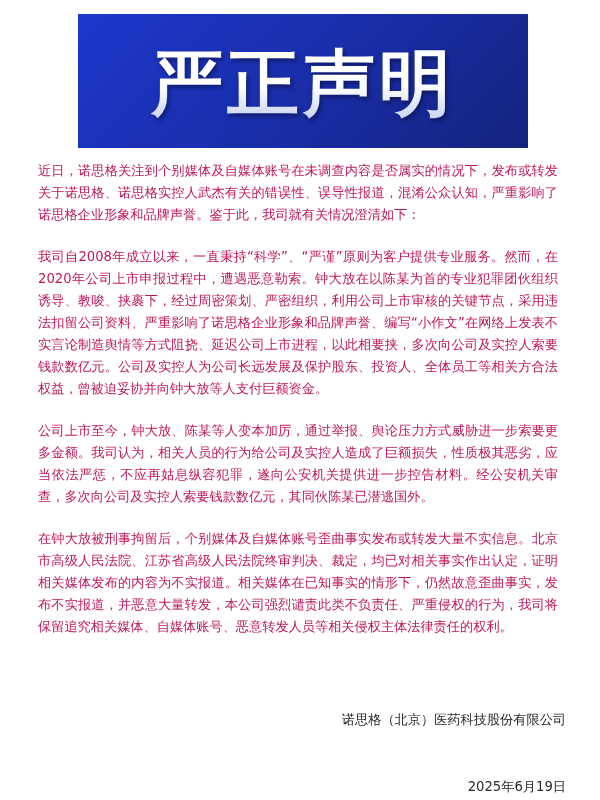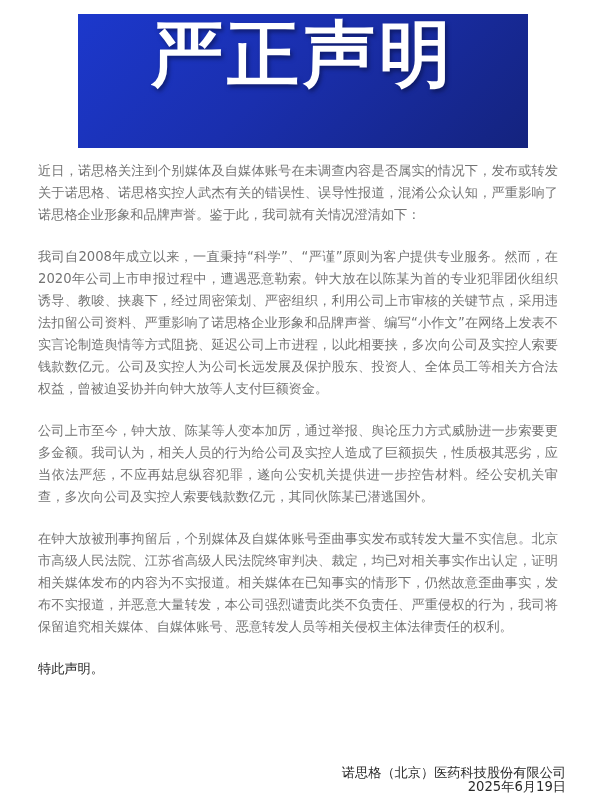--- a/index.html
+++ b/index.html
@@ -16,20 +16,21 @@
       color: #222222;
     }
     .banner {
       position: absolute;
       left: 78px;
       top: 14px;
       width: 450px;
       height: 134px;
       background: linear-gradient(135deg, #1c38cc 0%, #1a2fae 45%, #14237e 100%);
       display: flex;
+      align-items: center;
       justify-content: center;
     }
     .banner-title {
       font-family: "DejaVu Sans", sans-serif;
       font-weight: bold;
       font-size: 72px;
       letter-spacing: 4px;
       color: #ffffff;
       background: linear-gradient(180deg, #ffffff 0%, #ffffff 55%, #c9d3f2 100%);
       -webkit-background-clip: text;
@@ -44,32 +45,32 @@
       position: absolute;
       left: 38px;
       top: 160px;
       width: 528px;
     }
     .para {
       font-size: 13.2px;
       line-height: 22px;
       margin: 0 8px 20px 0;
       text-align: justify;
-      color: #737373;
+      color: #be185d;
     }
     .closing {
       font-size: 13.2px;
       line-height: 22px;
       margin: 0;
       color: #2a2a2a;
     }
     .signature {
       position: absolute;
       right: 34px;
-      top: 762px;
+      top: 709px;
       font-size: 13.2px;
       line-height: 22px;
       color: #2a2a2a;
       text-align: right;
     }
     .date {
       position: absolute;
       right: 34px;
       top: 776px;
       font-size: 13.2px;
@@ -83,17 +84,16 @@
 
 <div class="banner">
   <div class="banner-title">严正声明</div>
 </div>
 
 <div class="content">
   <p class="para">近日，诺思格关注到个别媒体及自媒体账号在未调查内容是否属实的情况下，发布或转发关于诺思格、诺思格实控人武杰有关的错误性、误导性报道，混淆公众认知，严重影响了诺思格企业形象和品牌声誉。鉴于此，我司就有关情况澄清如下：</p>
   <p class="para">我司自2008年成立以来，一直秉持“科学”、“严谨”原则为客户提供专业服务。然而，在2020年公司上市申报过程中，遭遇恶意勒索。钟大放在以陈某为首的专业犯罪团伙组织诱导、教唆、挟裹下，经过周密策划、严密组织，利用公司上市审核的关键节点，采用违法扣留公司资料、严重影响了诺思格企业形象和品牌声誉、编写“小作文”在网络上发表不实言论制造舆情等方式阻挠、延迟公司上市进程，以此相要挟，多次向公司及实控人索要钱款数亿元。公司及实控人为公司长远发展及保护股东、投资人、全体员工等相关方合法权益，曾被迫妥协并向钟大放等人支付巨额资金。</p>
   <p class="para">公司上市至今，钟大放、陈某等人变本加厉，通过举报、舆论压力方式威胁进一步索要更多金额。我司认为，相关人员的行为给公司及实控人造成了巨额损失，性质极其恶劣，应当依法严惩，不应再姑息纵容犯罪，遂向公安机关提供进一步控告材料。经公安机关审查，多次向公司及实控人索要钱款数亿元，其同伙陈某已潜逃国外。</p>
   <p class="para">在钟大放被刑事拘留后，个别媒体及自媒体账号歪曲事实发布或转发大量不实信息。北京市高级人民法院、江苏省高级人民法院终审判决、裁定，均已对相关事实作出认定，证明相关媒体发布的内容为不实报道。相关媒体在已知事实的情形下，仍然故意歪曲事实，发布不实报道，并恶意大量转发，本公司强烈谴责此类不负责任、严重侵权的行为，我司将保留追究相关媒体、自媒体账号、恶意转发人员等相关侵权主体法律责任的权利。</p>
-  <p class="closing">特此声明。</p>
 </div>
 
 <div class="signature">诺思格（北京）医药科技股份有限公司</div>
 <div class="date">2025年6月19日</div>
 
 </body></html>

